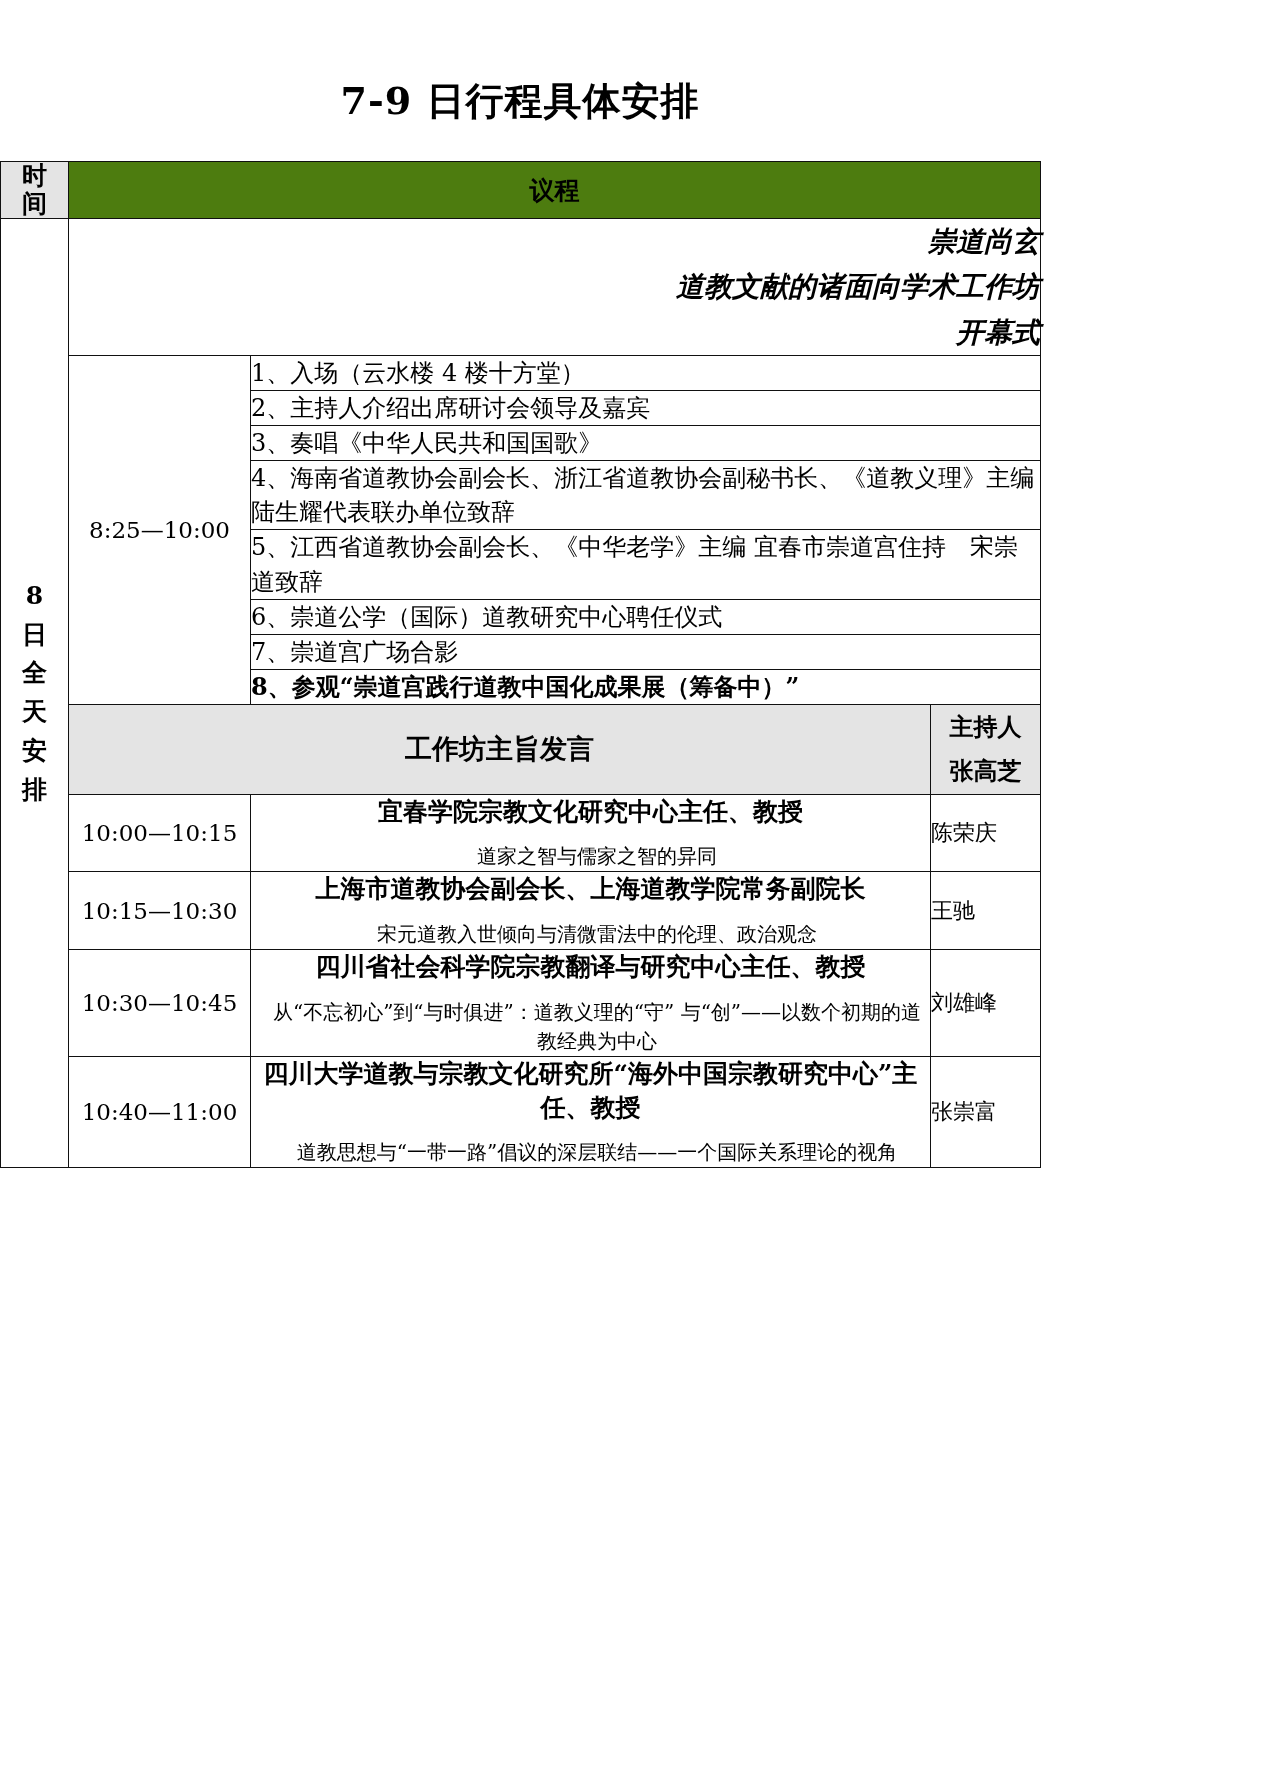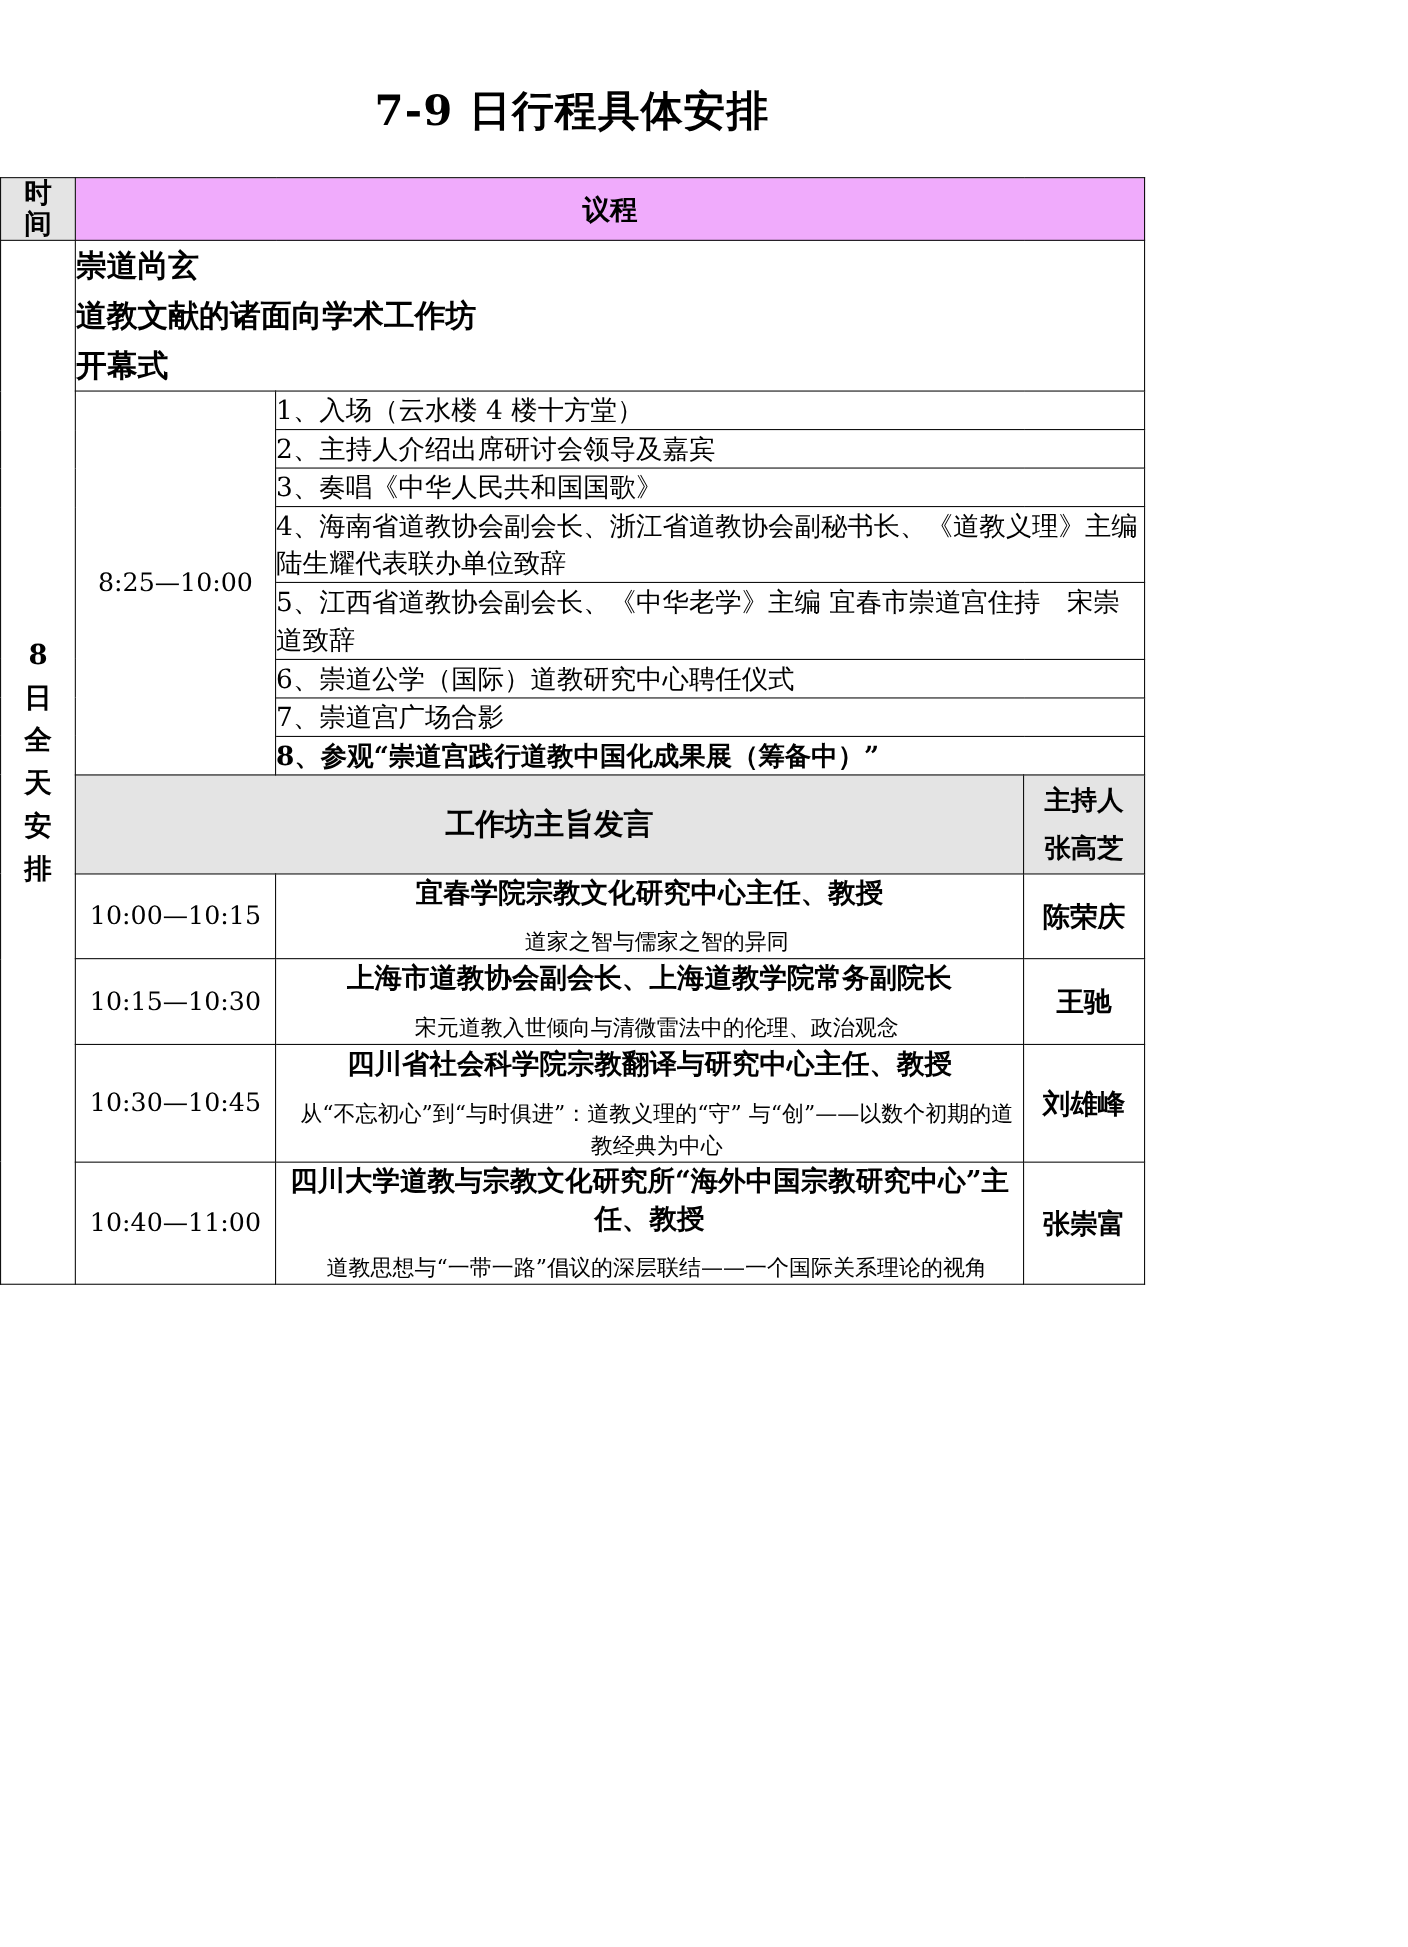--- a/index.html
+++ b/index.html
@@ -39,21 +39,21 @@
     padding: 0;
     vertical-align: middle;
   }
   
   col.c-time  { width: 68px; }
   col.c-slot  { width: 182px; }
   col.c-body  { width: 680px; }
   col.c-host  { width: 110px; }
 
   .hdr {
-    background: #f0abfc;
+    background: #4d7c0f;
     text-align: center;
     font-weight: bold;
     font-size: 25px;
     padding: 22px 0;
   }
   .hdr-time {
     background: #e4e4e4;
     font-weight: bold;
     font-size: 25px;
     text-align: center;
@@ -67,25 +67,26 @@
     font-weight: bold;
     font-size: 25px;
     line-height: 1.55;
     letter-spacing: 0;
     padding: 10px 2px;
     vertical-align: middle;
   }
   .daycol span { display: block; }
 
   .bigtitle {
-    text-align: left;
+    text-align: right;
     font-weight: bold;
     font-size: 28px;
     line-height: 1.62;
     padding: 16px 10px 14px 10px;
+    font-style: italic;
   }
   .bigtitle span { display: block; }
 
   .agenda-item {
     font-size: 24px;
     line-height: 1.42;
     padding: 7px 6px 7px 18px;
     text-align: left;
     font-family: "DejaVu Serif", "Liberation Serif", serif;
   }
@@ -130,23 +131,22 @@
     margin-bottom: 14px;
   }
   .talk .topic {
     font-weight: normal;
     font-size: 20px;
     line-height: 1.45;
     display: block;
     margin-left: 13px;
   }
   .host {
-    text-align: center;
-    font-weight: bold;
-    font-size: 25px;
+    font-weight: normal;
+    font-size: 22px;
     padding: 6px 2px;
   }
 </style>
 </head>
 <body>
 
 <div class="page">
 
   <div class="doc-title">7-9 日行程具体安排</div>
 

